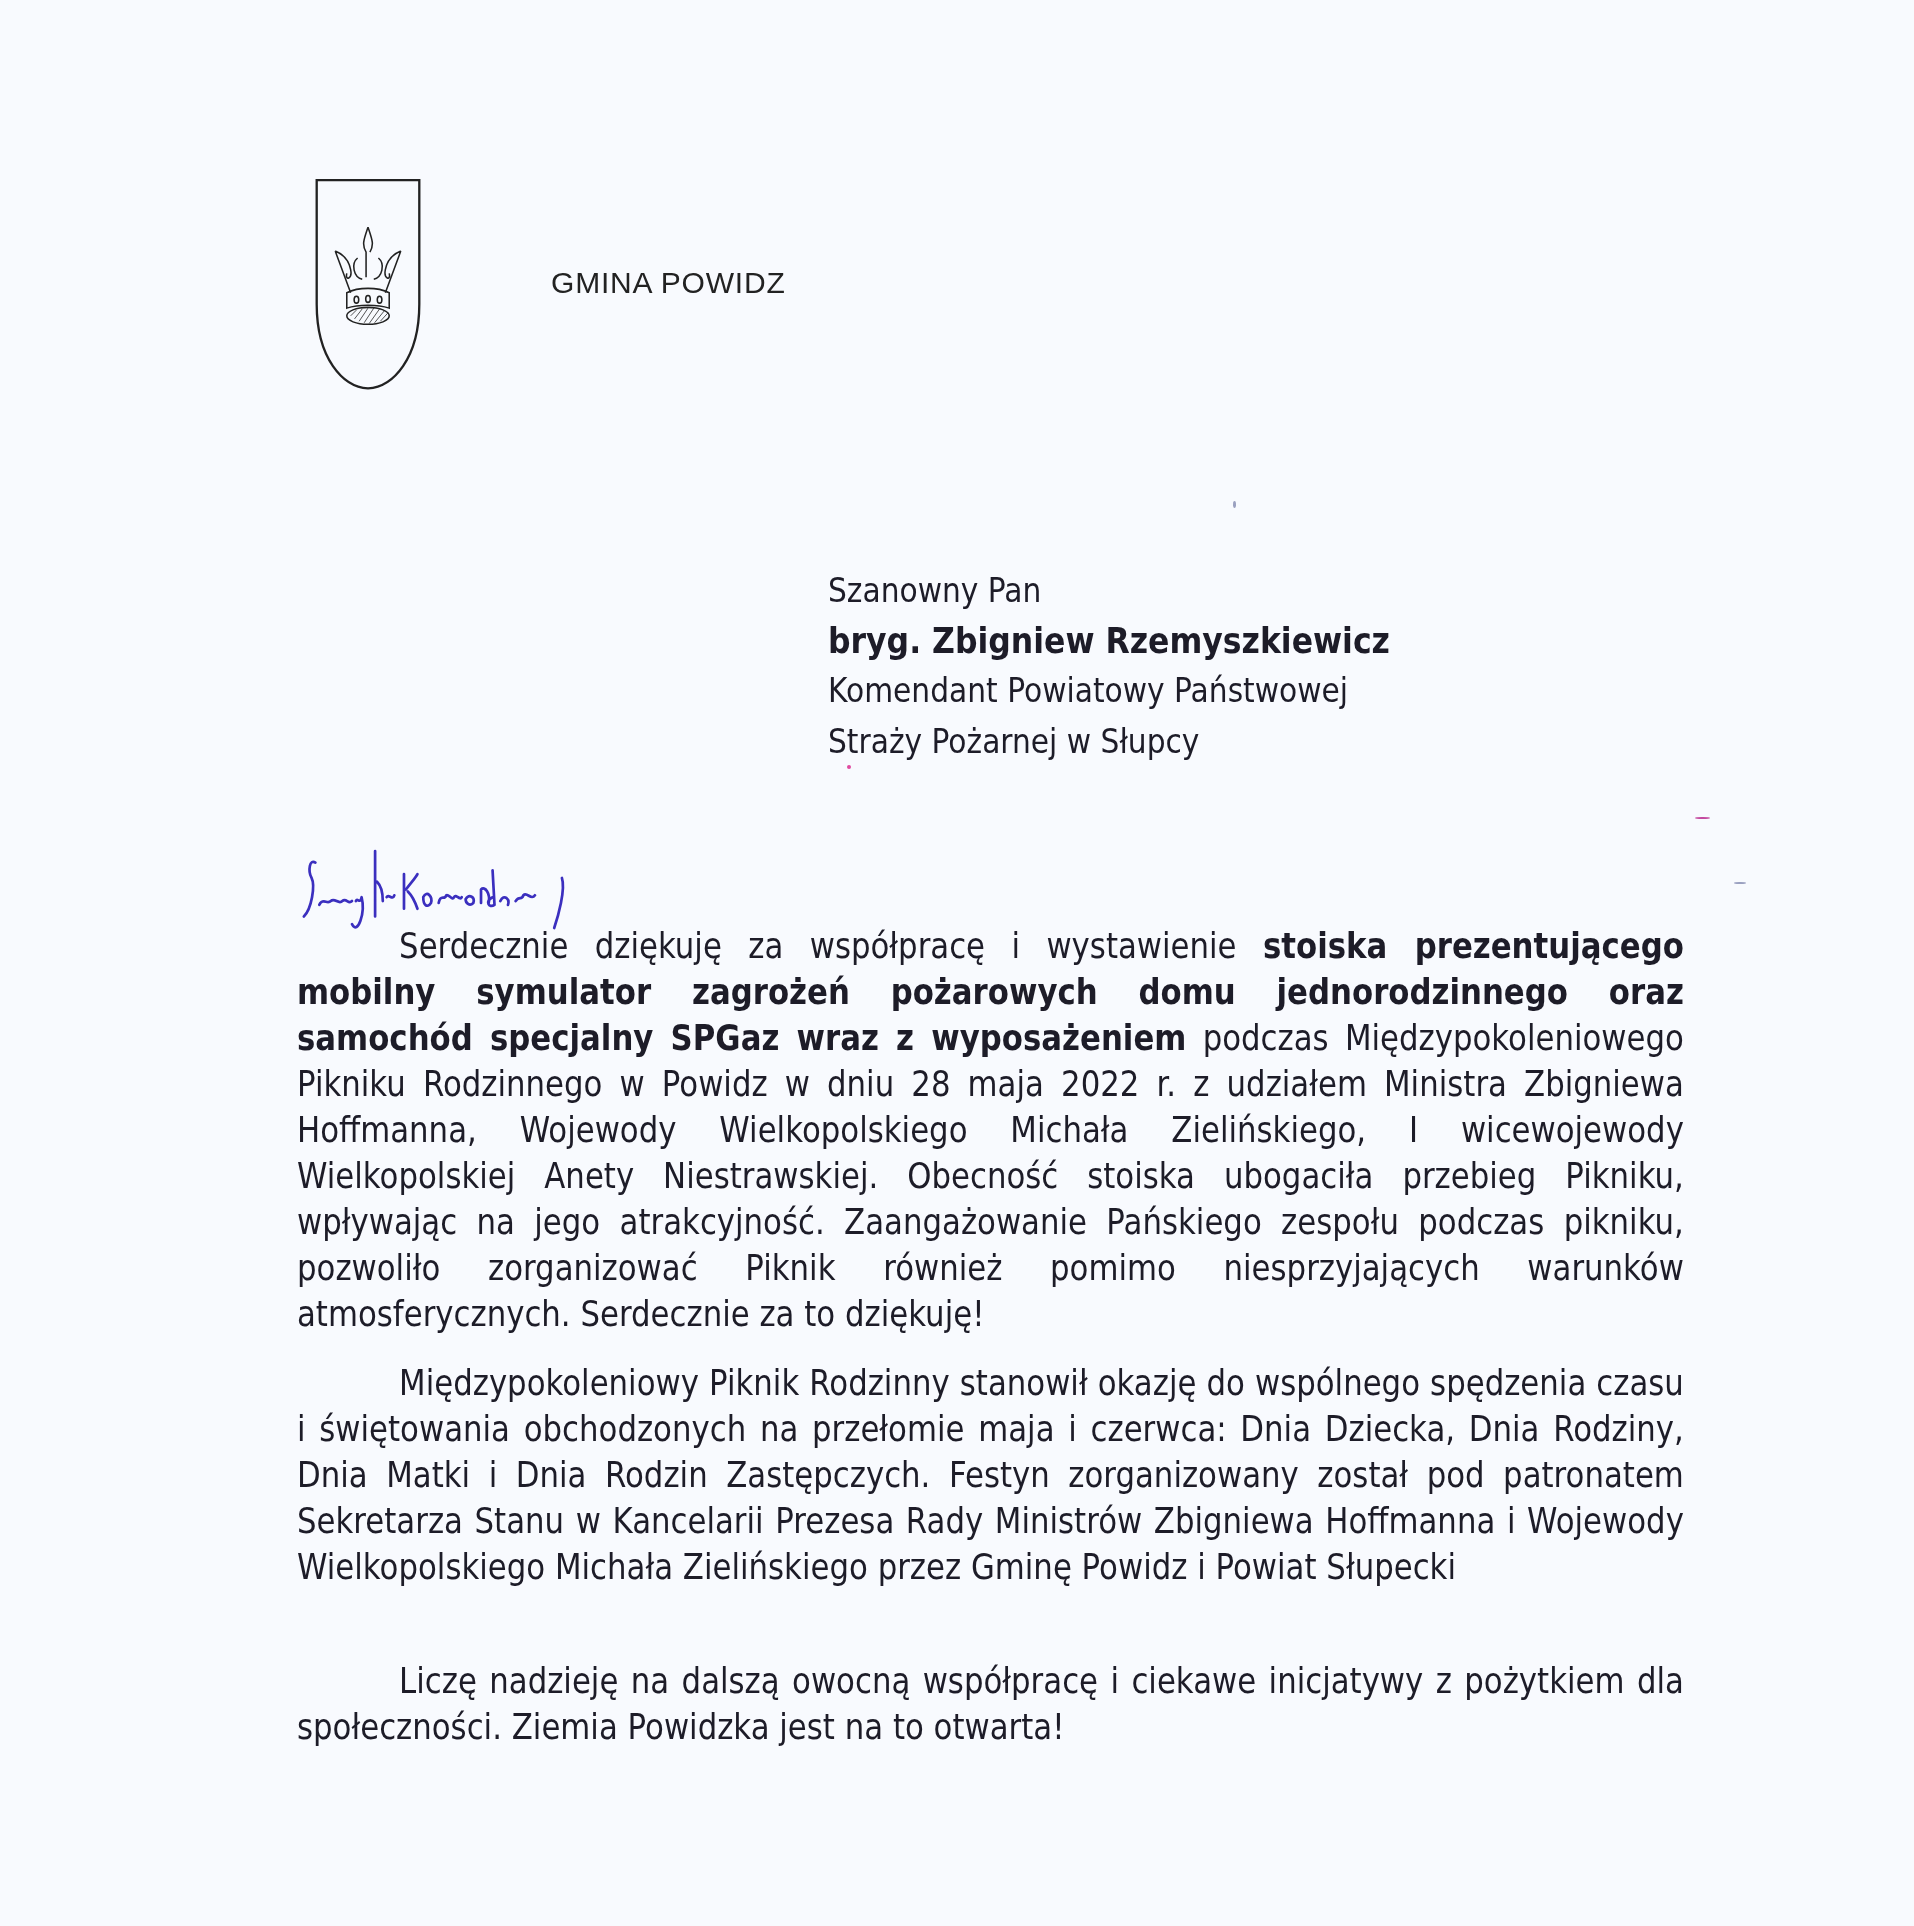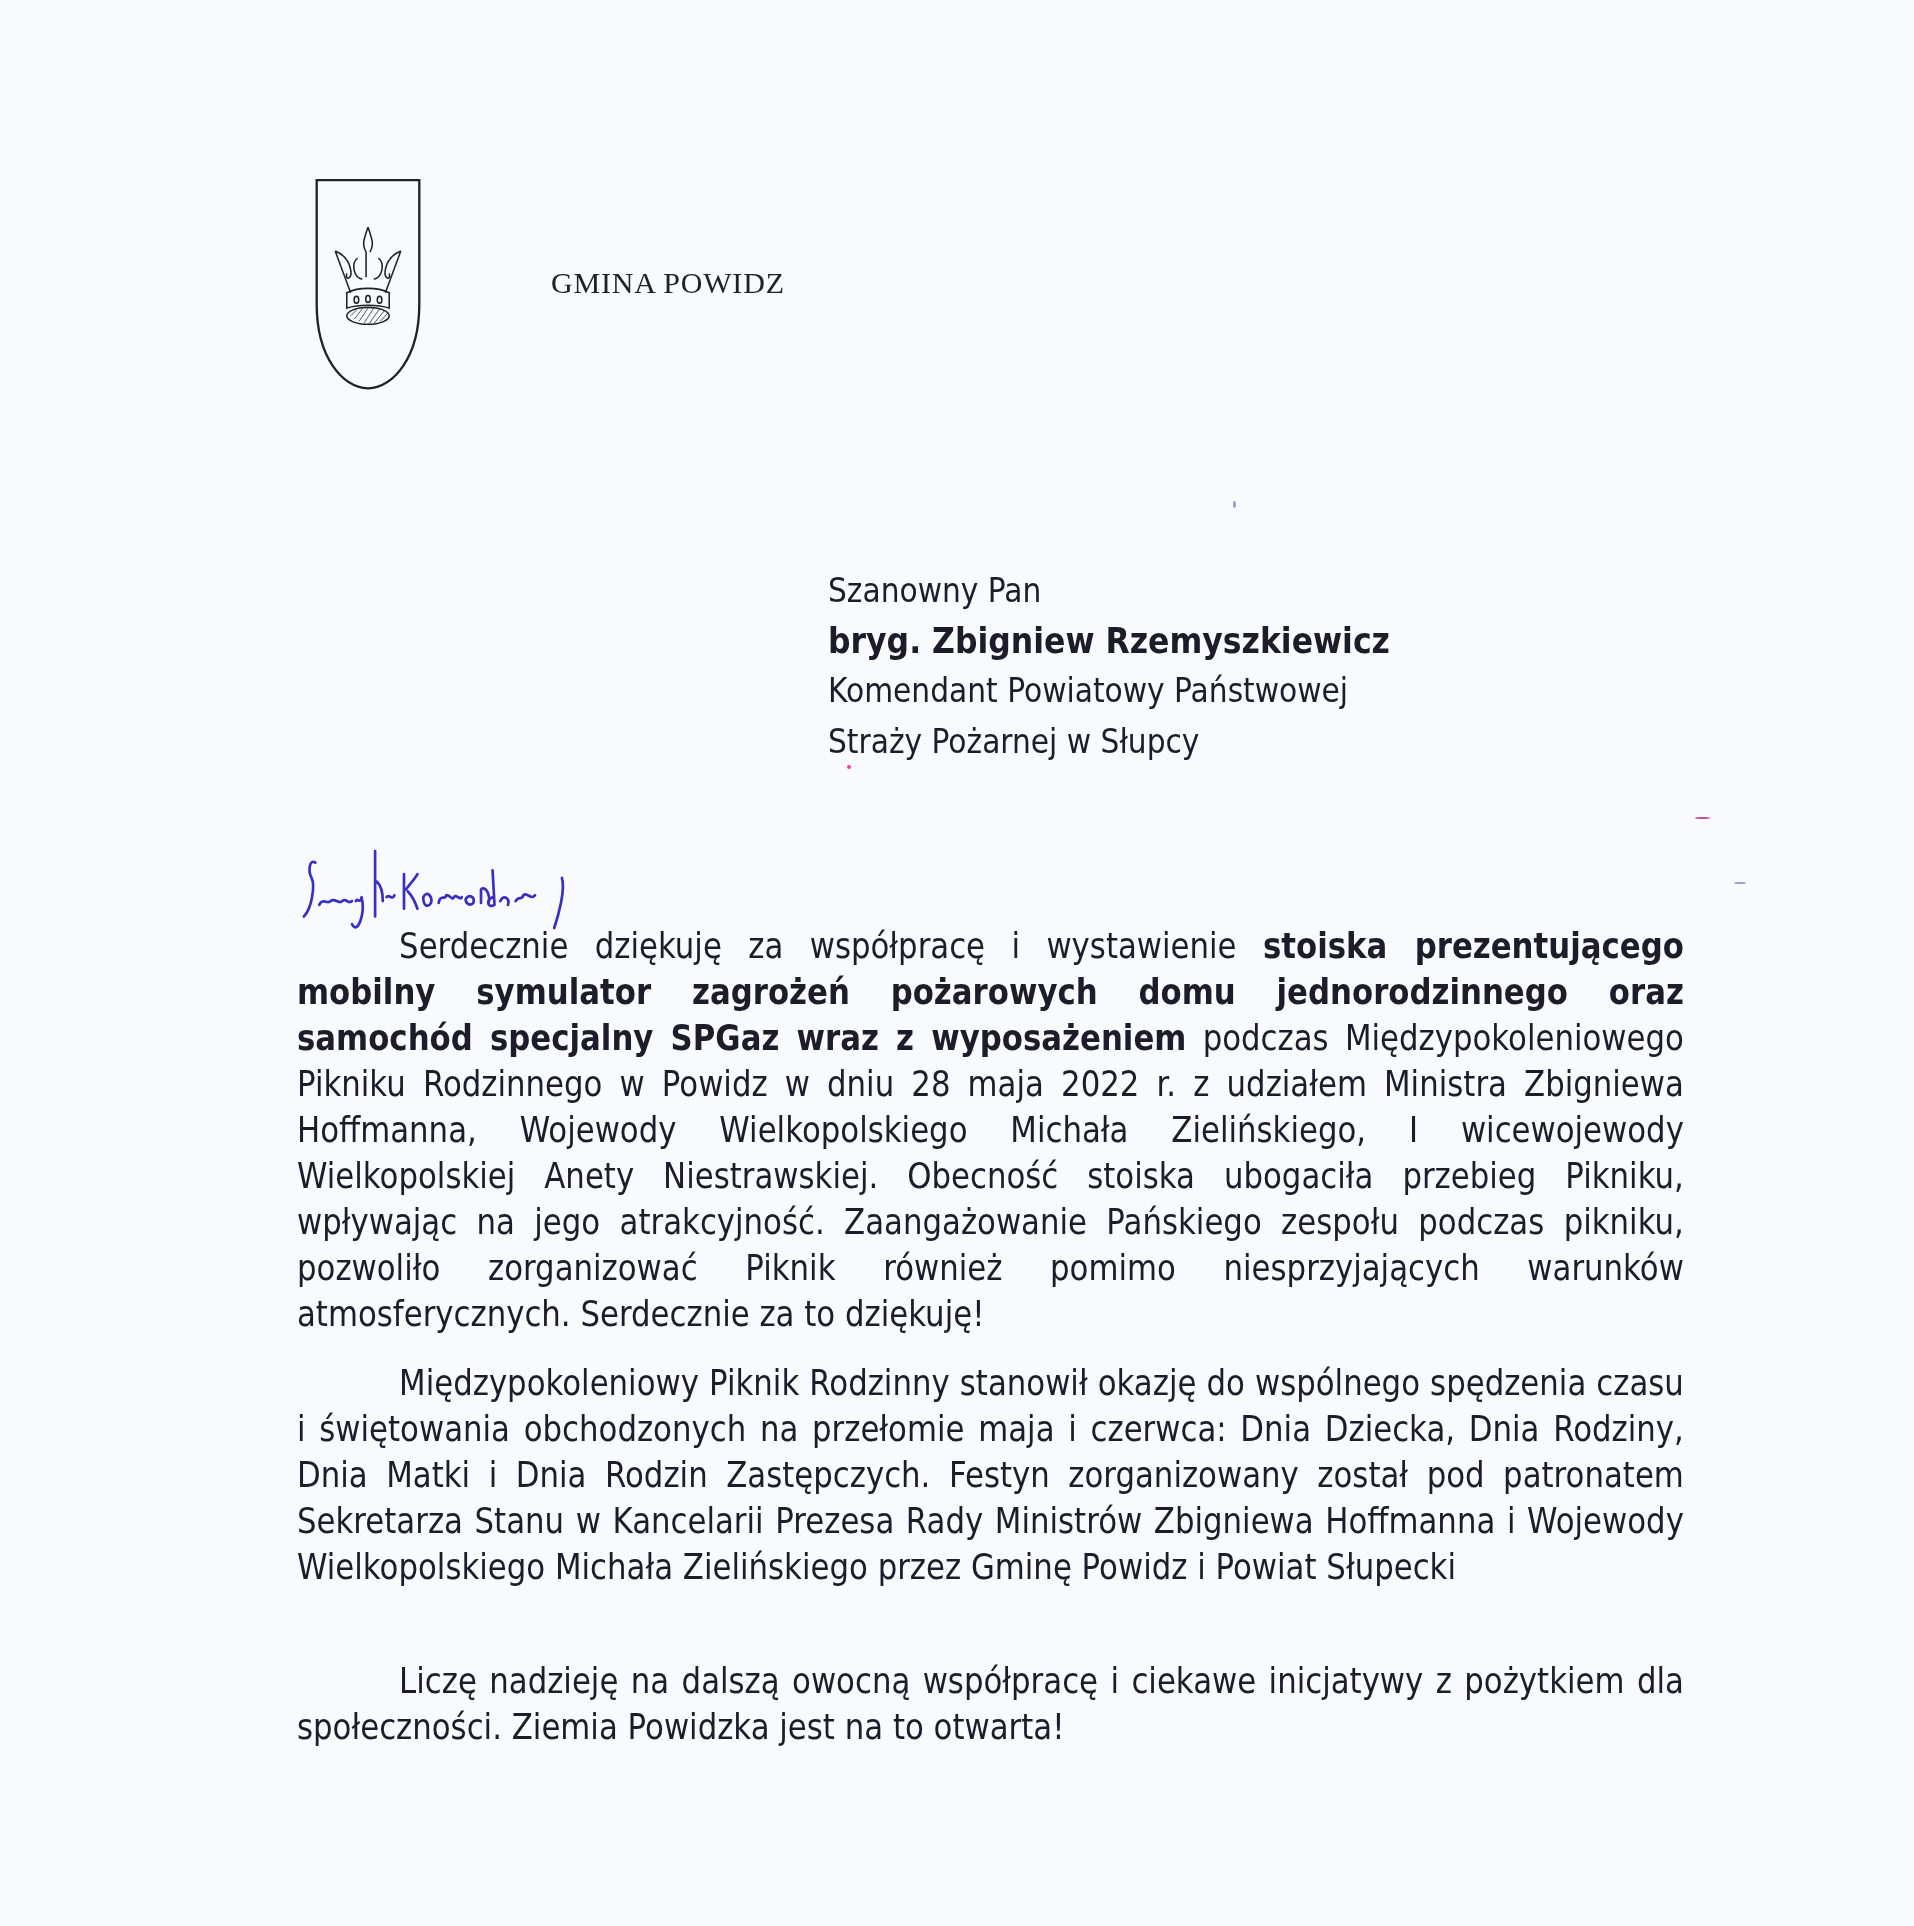--- a/index.html
+++ b/index.html
@@ -4,21 +4,21 @@
 <style>
   html, body { margin:0; padding:0; }
   body {
     width:1915px; height:2749px; position:relative; overflow:hidden;
     background:#f8fafe;
     font-family:"DejaVu Sans Condensed","DejaVu Sans", sans-serif;
     color:#1d1c28;
   }
   .abs { position:absolute; }
   #logo { left:312px; top:177px; width:112px; height:216px; }
-  #org-name { left:551px; top:266px; font-family:Liberation Serif, serif; font-size:30px; letter-spacing:0.8px; color:#222; }
+  #org-name { left:551px; top:266px; font-family:Liberation Sans, sans-serif; font-size:30px; letter-spacing:0.8px; color:#222; }
   .addr { position:absolute; left:828px; font-size:33px; line-height:50px; font-family:"DejaVu Sans", sans-serif; transform:scaleX(0.9); transform-origin:left; white-space:nowrap; }
   #addr-salutation { top:566px; }
   #addr-name { top:616px; font-weight:bold; font-size:35px; }
   #addr-title1 { top:666px; }
   #addr-title2 { top:717px; }
   #greeting { left:300px; top:847px; width:674px; height:85px; }
   .para {
     position:absolute; left:297px; width:1387px;
     font-size:35px; line-height:46px; text-align:justify;
     font-family:"DejaVu Sans", sans-serif;

